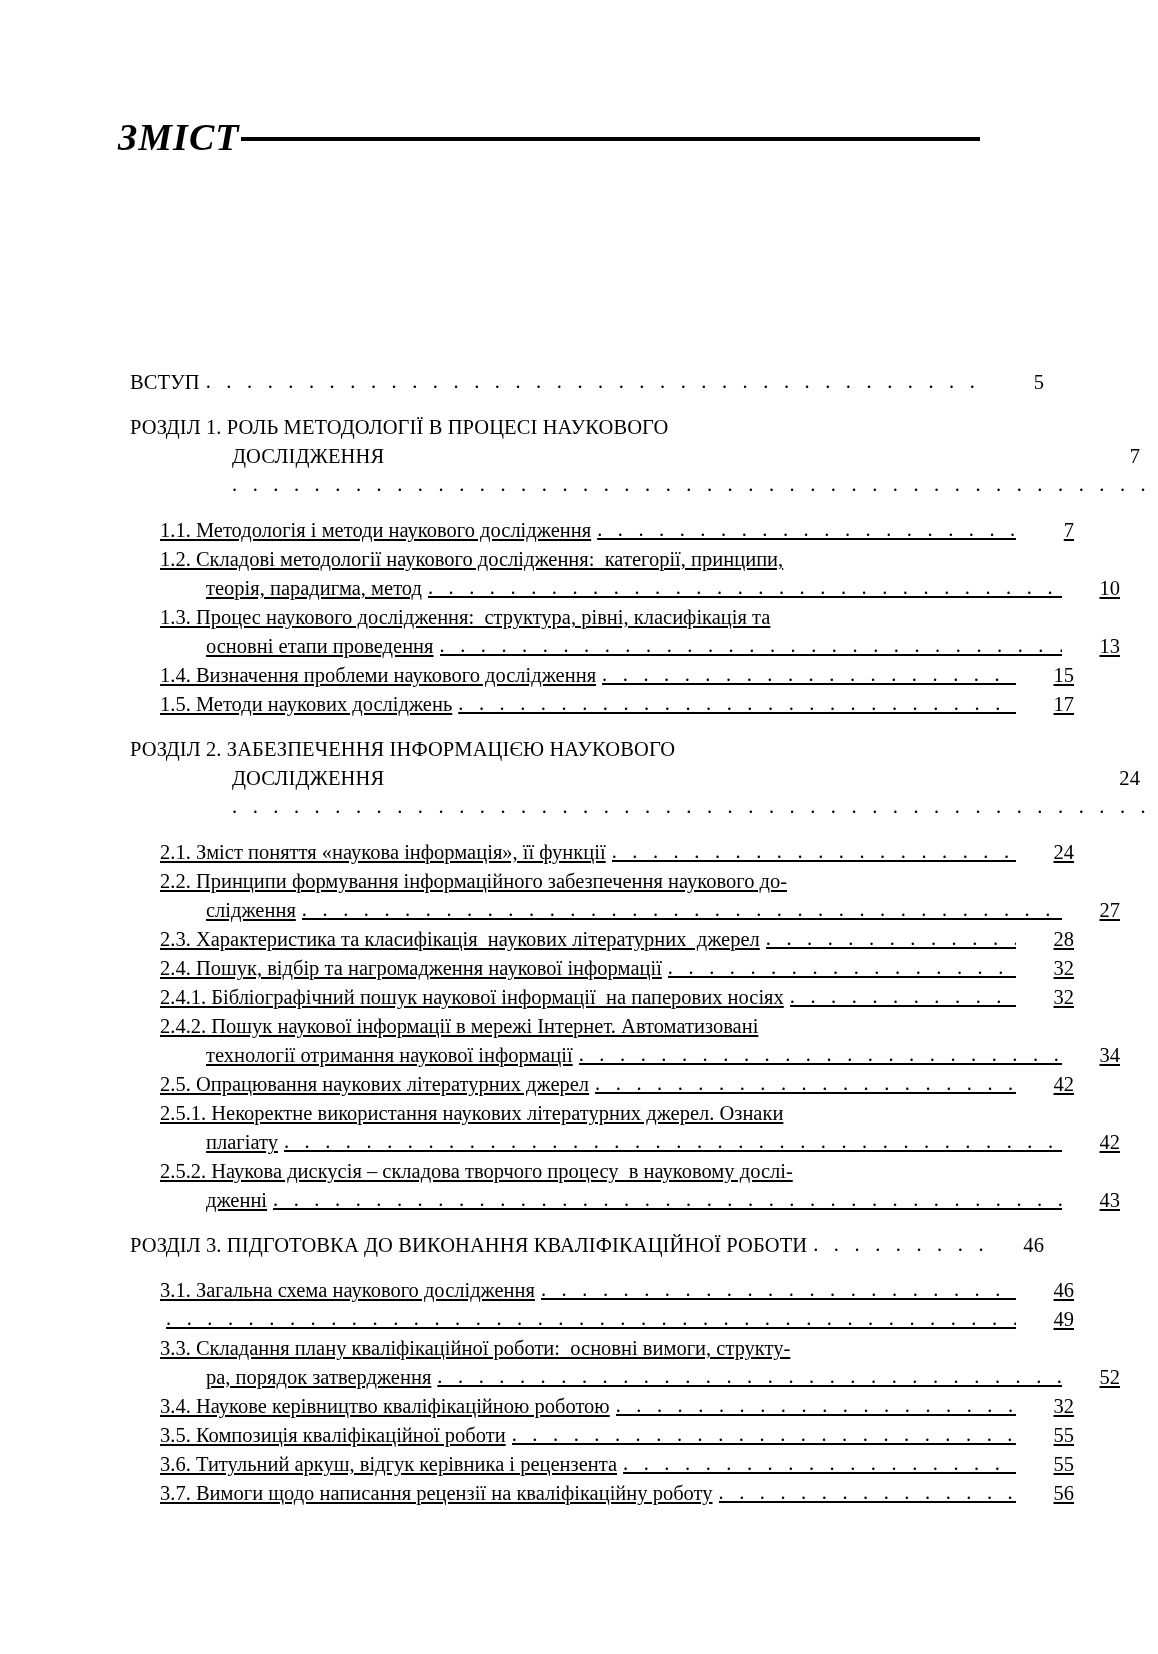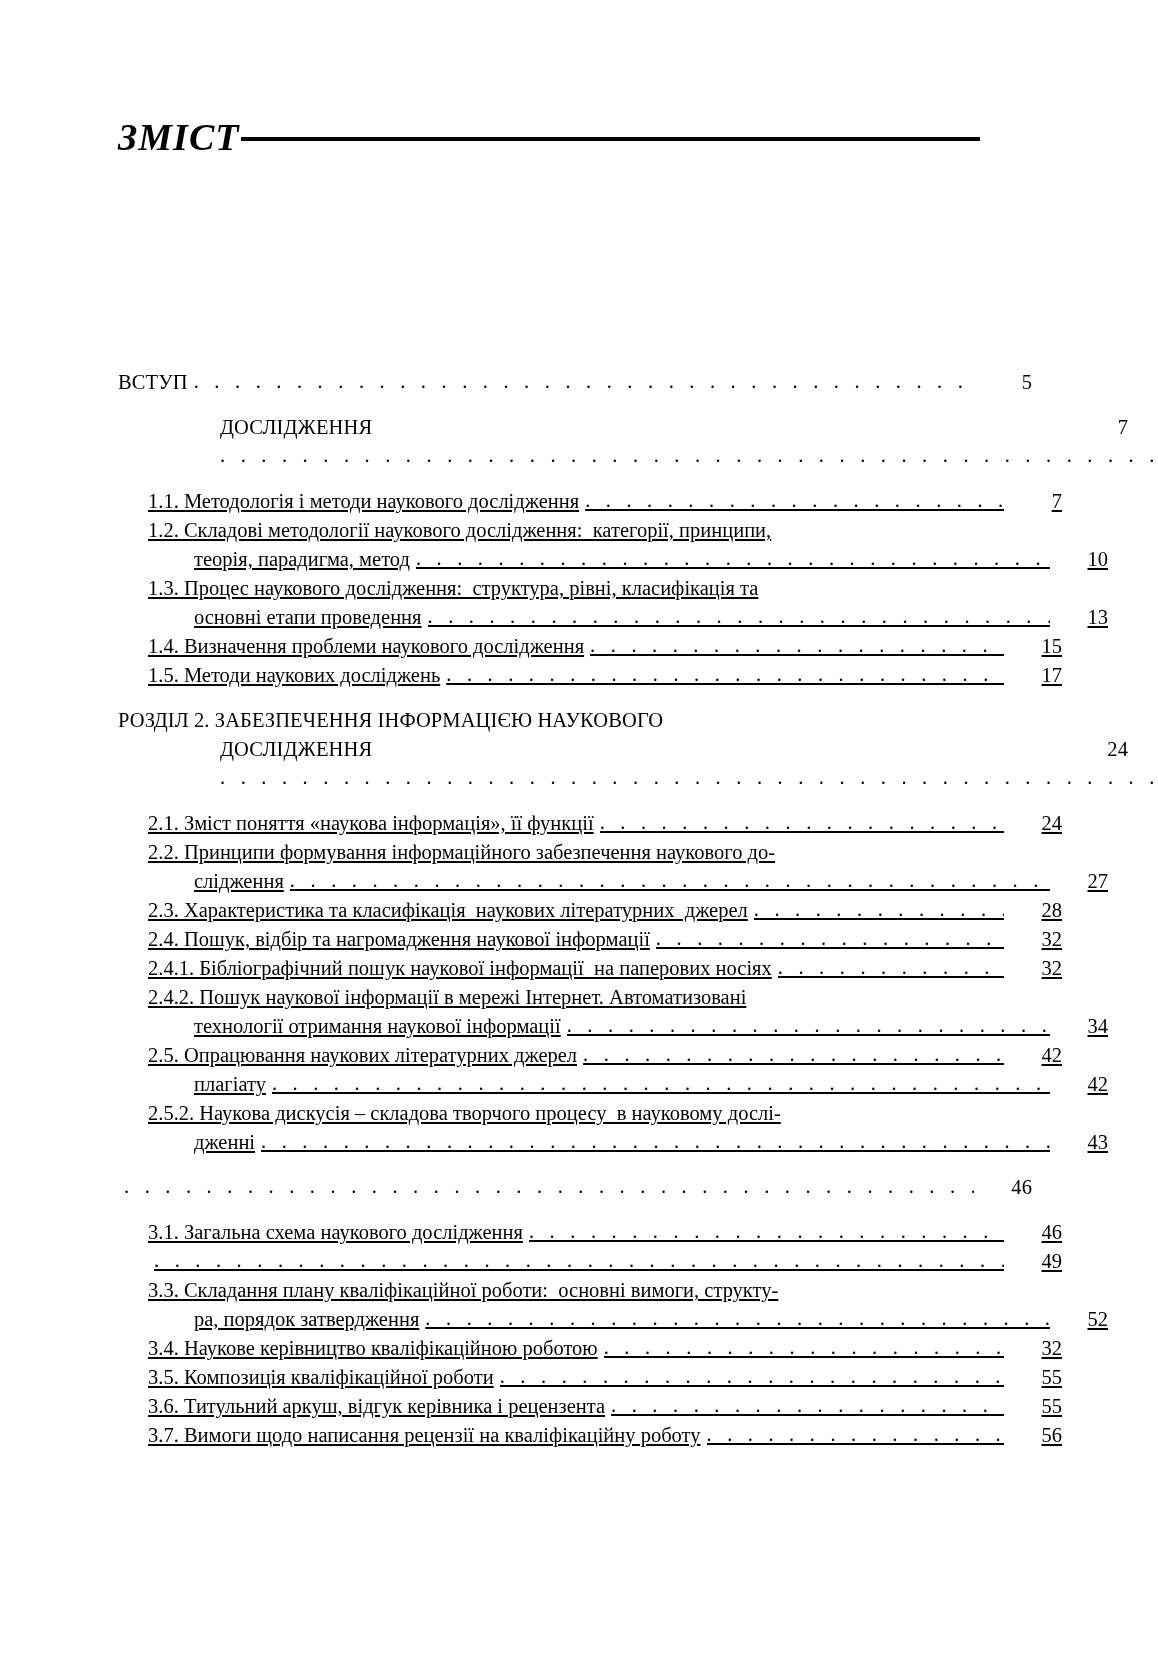--- a/index.html
+++ b/index.html
@@ -54,20 +54,21 @@
     top: 368px;
     width: 860px;
   }
 
   .entry {
     display: flex;
     align-items: flex-end;
     font-size: 20.5px;
     line-height: 29px;
     width: 100%;
+    margin-left: 12px;
   }
   .entry.gap-after  { margin-bottom: 16px; }
 
   
   .entry.level-chapter {
     font-size: 20.5px;
     letter-spacing: 0.1px;
   }
   .entry.level-sub {
     padding-left: 30px;
@@ -139,20 +140,26 @@
               <span class="label">ВСТУП</span>
               <span class="leader">. . . . . . . . . . . . . . . . . . . . . . . . . . . . . . . . . . . . . . . . . . . . . . . . . . . . . . . . . . . . . . . . . . . . . . . . . . . . . . . . . . . . . . . . . . . . . . . . . . . . . . . . . . . . . . . . . . . . . . . </span>
             </div>
             <span class="pagenum">5</span>
           </div>
         </div>
       </div>
       <div class="entry level-chapter gap-after">
         <div class="entry-text-wrap">
           <div class="entry-row">
+            <div class="line no-leader">
+              <span class="label">РОЗДІЛ 1. РОЛЬ МЕТОДОЛОГІЇ В ПРОЦЕСІ НАУКОВОГО</span>
+            </div>
+            <span class="pagenum blank">7</span>
+          </div>
+          <div class="entry-row">
             <div class="line cont">
               <span class="label">ДОСЛІДЖЕННЯ</span>
               <span class="leader">. . . . . . . . . . . . . . . . . . . . . . . . . . . . . . . . . . . . . . . . . . . . . . . . . . . . . . . . . . . . . . . . . . . . . . . . . . . . . . . . . . . . . . . . . . . . . . . . . . . . . . . . . . . . . . . . . . . . . . . </span>
             </div>
             <span class="pagenum">7</span>
           </div>
         </div>
       </div>
       <div class="entry level-sub">
         <div class="entry-text-wrap">
@@ -323,20 +330,26 @@
               <span class="label">2.5. Опрацювання наукових літературних джерел</span>
               <span class="leader">. . . . . . . . . . . . . . . . . . . . . . . . . . . . . . . . . . . . . . . . . . . . . . . . . . . . . . . . . . . . . . . . . . . . . . . . . . . . . . . . . . . . . . . . . . . . . . . . . . . . . . . . . . . . . . . . . . . . . . . </span>
             </div>
             <span class="pagenum">42</span>
           </div>
         </div>
       </div>
       <div class="entry level-sub">
         <div class="entry-text-wrap">
           <div class="entry-row">
+            <div class="line no-leader">
+              <span class="label">2.5.1. Некоректне використання наукових літературних джерел. Ознаки</span>
+            </div>
+            <span class="pagenum blank">42</span>
+          </div>
+          <div class="entry-row">
             <div class="line cont">
               <span class="label">плагіату</span>
               <span class="leader">. . . . . . . . . . . . . . . . . . . . . . . . . . . . . . . . . . . . . . . . . . . . . . . . . . . . . . . . . . . . . . . . . . . . . . . . . . . . . . . . . . . . . . . . . . . . . . . . . . . . . . . . . . . . . . . . . . . . . . . </span>
             </div>
             <span class="pagenum">42</span>
           </div>
         </div>
       </div>
       <div class="entry level-sub gap-after">
         <div class="entry-text-wrap">
@@ -352,20 +365,21 @@
               <span class="leader">. . . . . . . . . . . . . . . . . . . . . . . . . . . . . . . . . . . . . . . . . . . . . . . . . . . . . . . . . . . . . . . . . . . . . . . . . . . . . . . . . . . . . . . . . . . . . . . . . . . . . . . . . . . . . . . . . . . . . . . </span>
             </div>
             <span class="pagenum">43</span>
           </div>
         </div>
       </div>
       <div class="entry level-chapter gap-after">
         <div class="entry-text-wrap">
           <div class="entry-row">
             <div class="line">
+              <span class="label">РОЗДІЛ 3. ПІДГОТОВКА ДО ВИКОНАННЯ КВАЛІФІКАЦІЙНОЇ РОБОТИ</span>
               <span class="leader">. . . . . . . . . . . . . . . . . . . . . . . . . . . . . . . . . . . . . . . . . . . . . . . . . . . . . . . . . . . . . . . . . . . . . . . . . . . . . . . . . . . . . . . . . . . . . . . . . . . . . . . . . . . . . . . . . . . . . . . </span>
             </div>
             <span class="pagenum">46</span>
           </div>
         </div>
       </div>
       <div class="entry level-sub">
         <div class="entry-text-wrap">
           <div class="entry-row">
             <div class="line">

